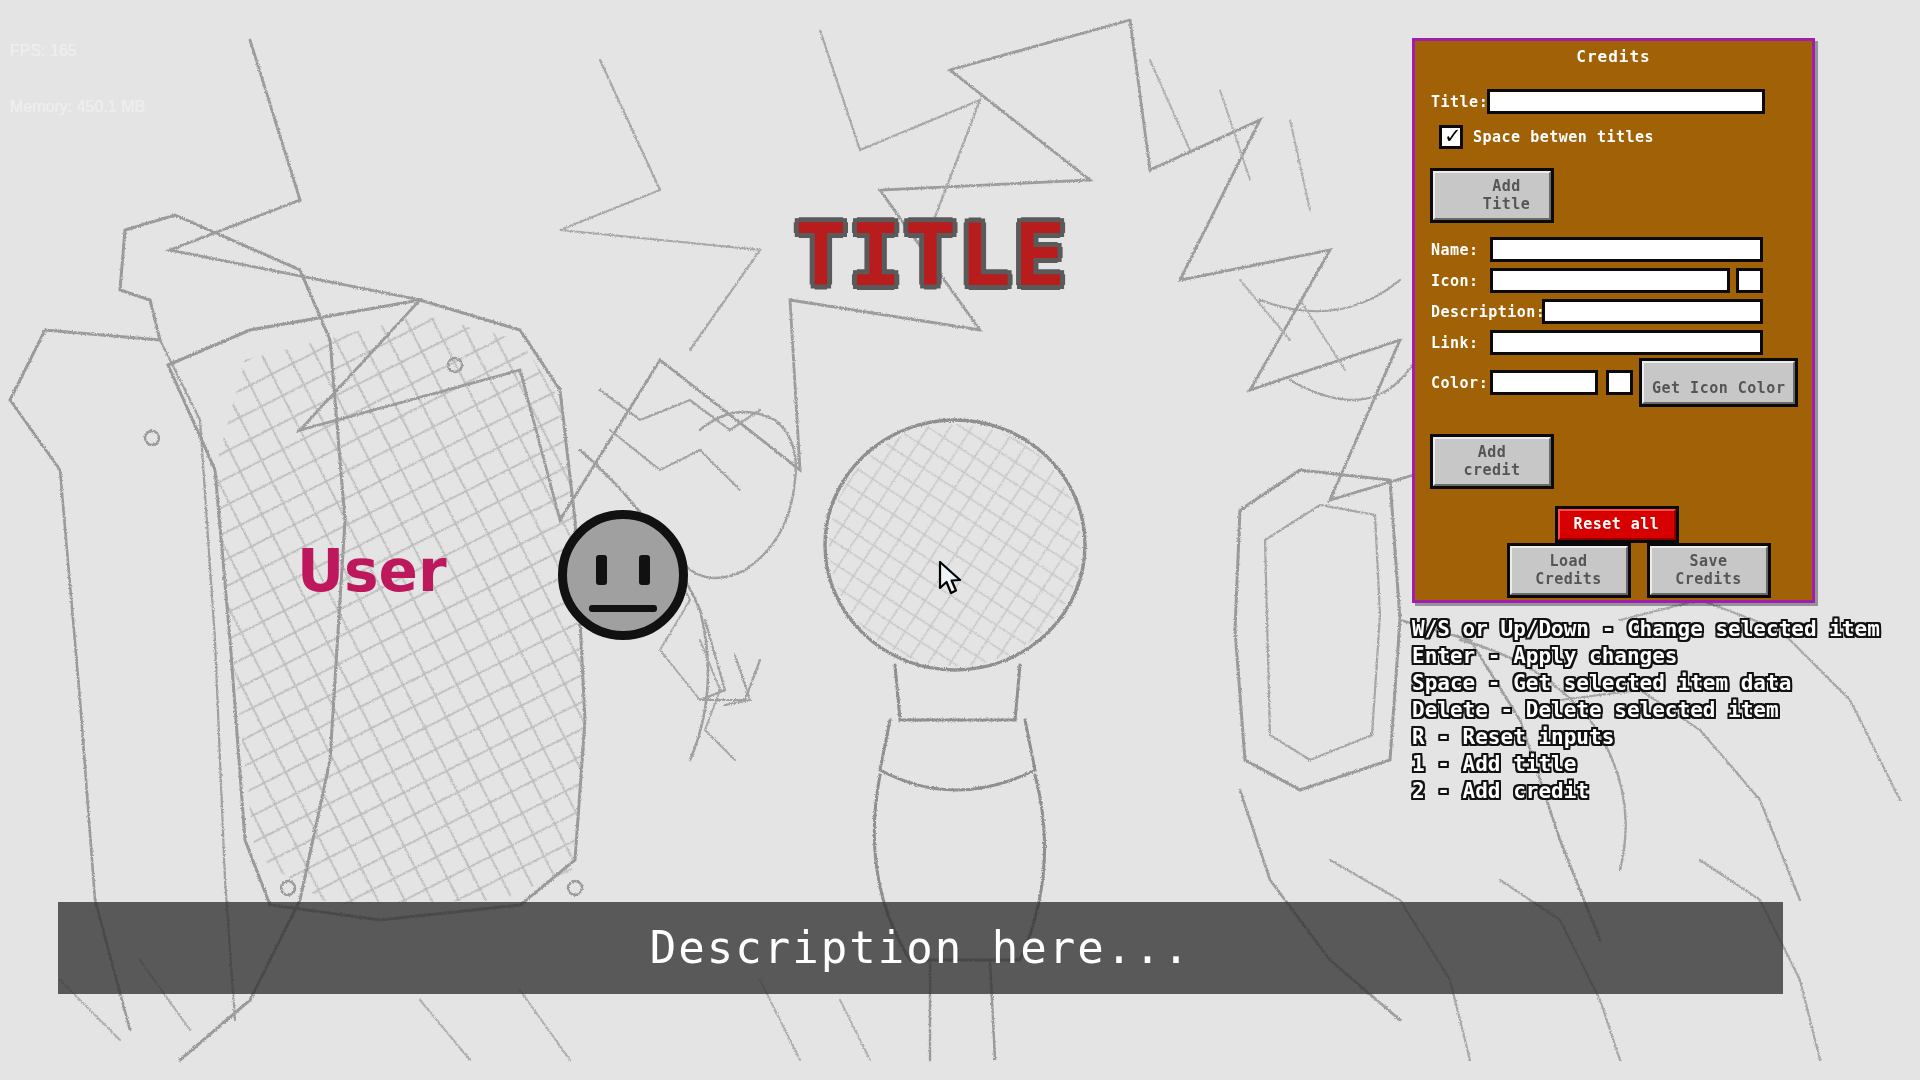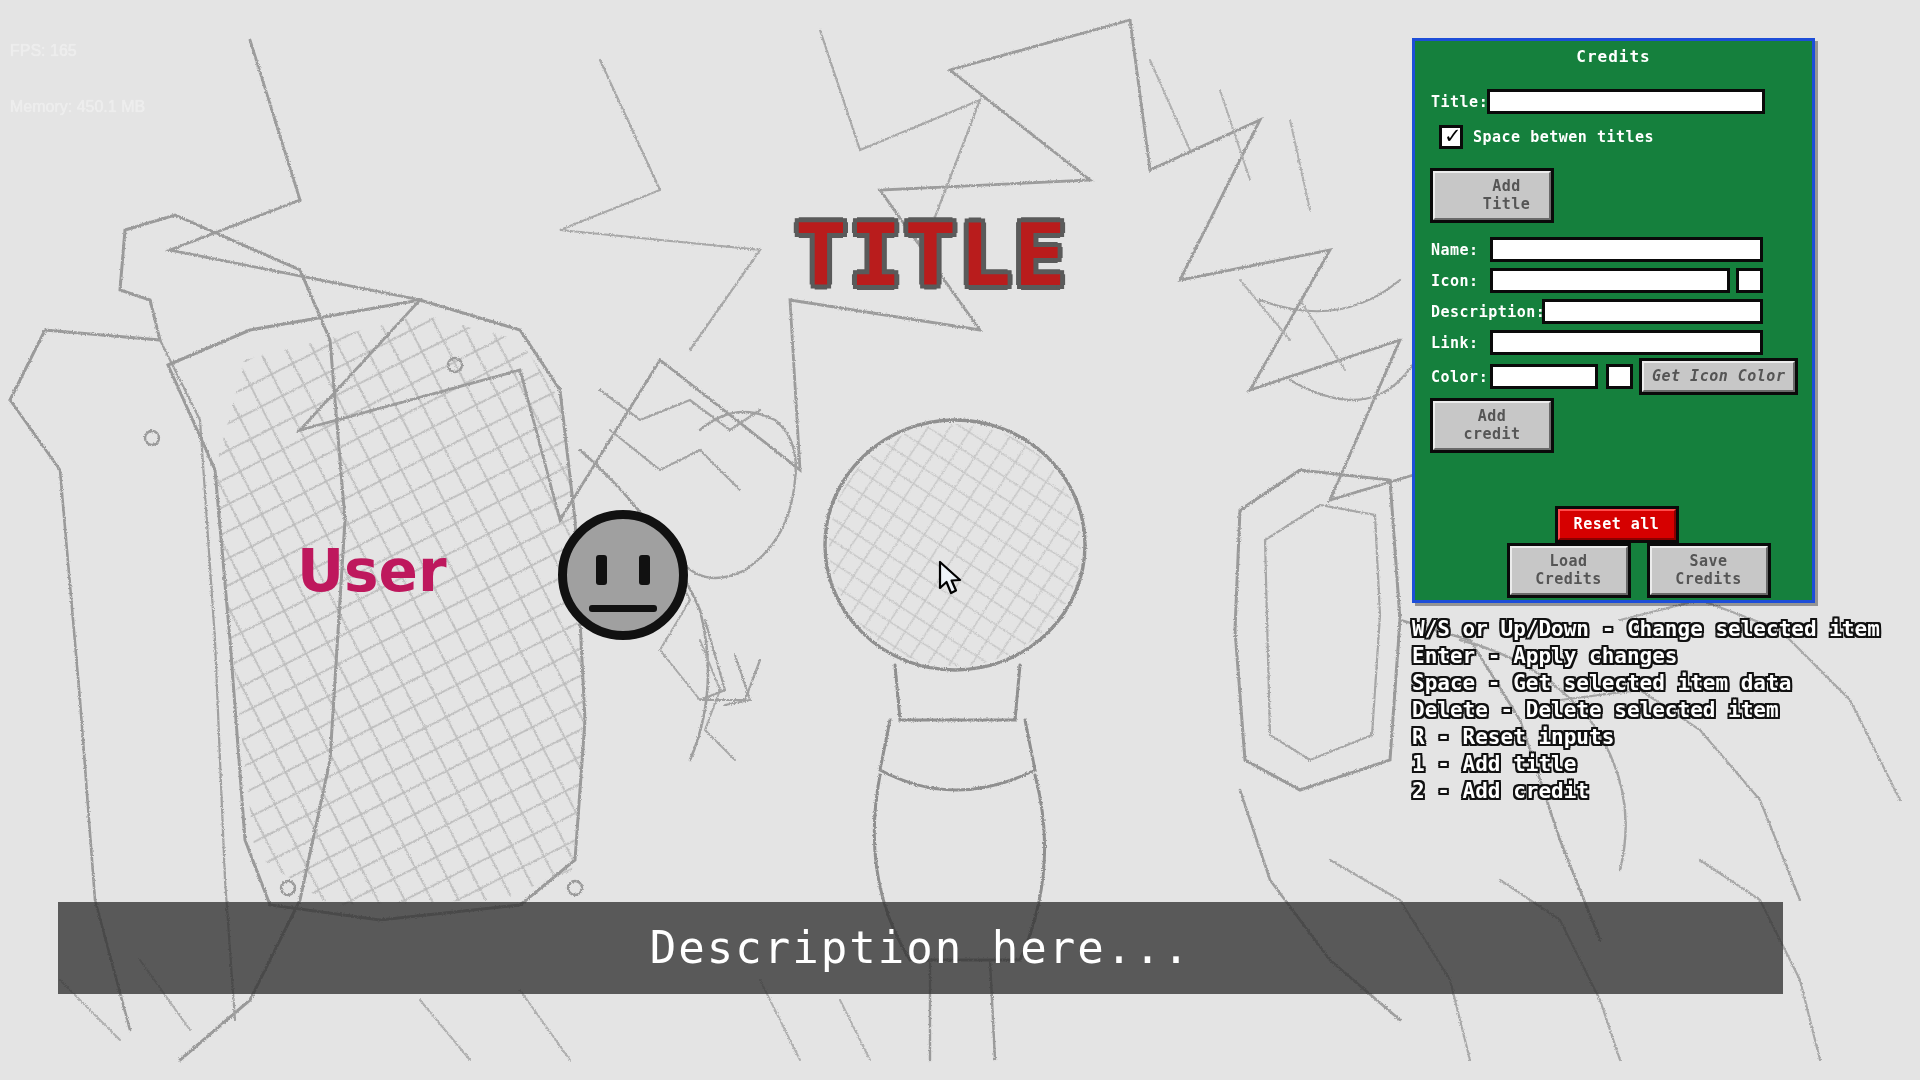--- a/index.html
+++ b/index.html
@@ -93,22 +93,22 @@
     font-size: 44px;
     color: #ffffff;
     letter-spacing: 2px;
   }
 
   
   #panel {
     position: absolute;
     left: 1412px; top: 38px;
     width: 403px; height: 565px;
-    background: #15803d;
-    border: 3px solid #1d4ed8;
+    background: #a16207;
+    border: 3px solid #a21caf;
     box-shadow: 3px 3px 0 rgba(0,0,0,.35);
   }
   .panel-title {
     text-align: center;
     margin-top: 6px;
     font-family: "DejaVu Sans Mono", monospace;
     font-size: 16px;
     font-weight: bold;
     color: #ffffff;
     letter-spacing: 1px;
@@ -349,25 +349,25 @@
 
     <div class="row" style="left:16px; top:289px;">
       <span class="pixlabel" style="width:54px;">Link:</span>
       <input class="field" style="width: 273px; margin-left: 5px;" type="text" value="">
     </div>
 
     <div class="row" style="left:16px; top:320px;">
       <span class="pixlabel" style="width:54px;">Color:</span>
       <input class="field" style="width: 108px; margin-left: 5px;" type="text" value="">
       <span class="swatch" style="margin-left:8px;"></span>
-      <span class="btn" style="margin-left:9px; padding:4px 8px 5px;font-style:italic;">Get Icon Color</span>
+      <span class="btn" style="margin-left:9px; padding:16px 8px 5px;">Get Icon Color</span>
     </div>
 
     <div class="row" style="left:18px; top:360px;">
-      <span class="btn" style="width:118px;">Add credit</span>
+      <span class="btn" style="width:118px;margin-top:36px;">Add credit</span>
     </div>
 
     <div class="row" style="left:0; top:468px; width:403px; justify-content:center;">
       <span class="btn danger" style="width:118px;">Reset all</span>
     </div>
 
     <div class="row" style="left:0; top:505px; width:403px; justify-content:center; gap:22px;padding-left:44px;">
       <span class="btn" style="width:118px;">Load Credits</span>
       <span class="btn" style="width:118px;">Save Credits</span>
     </div>

